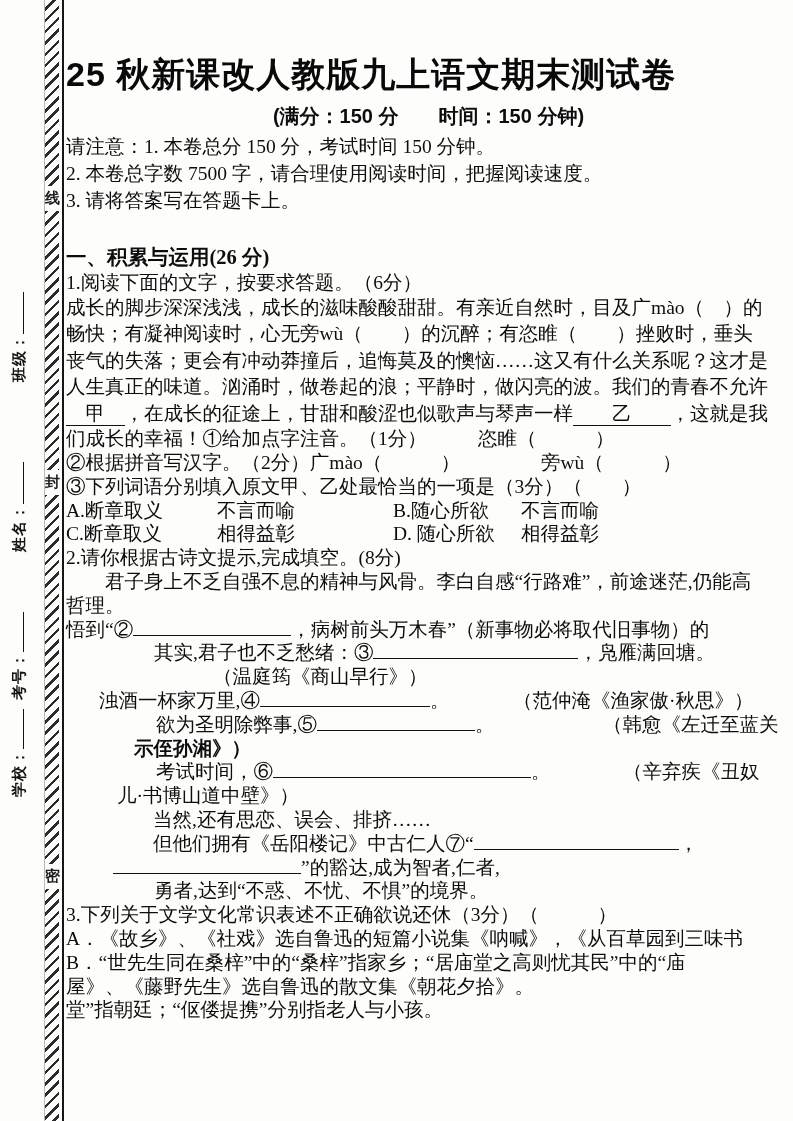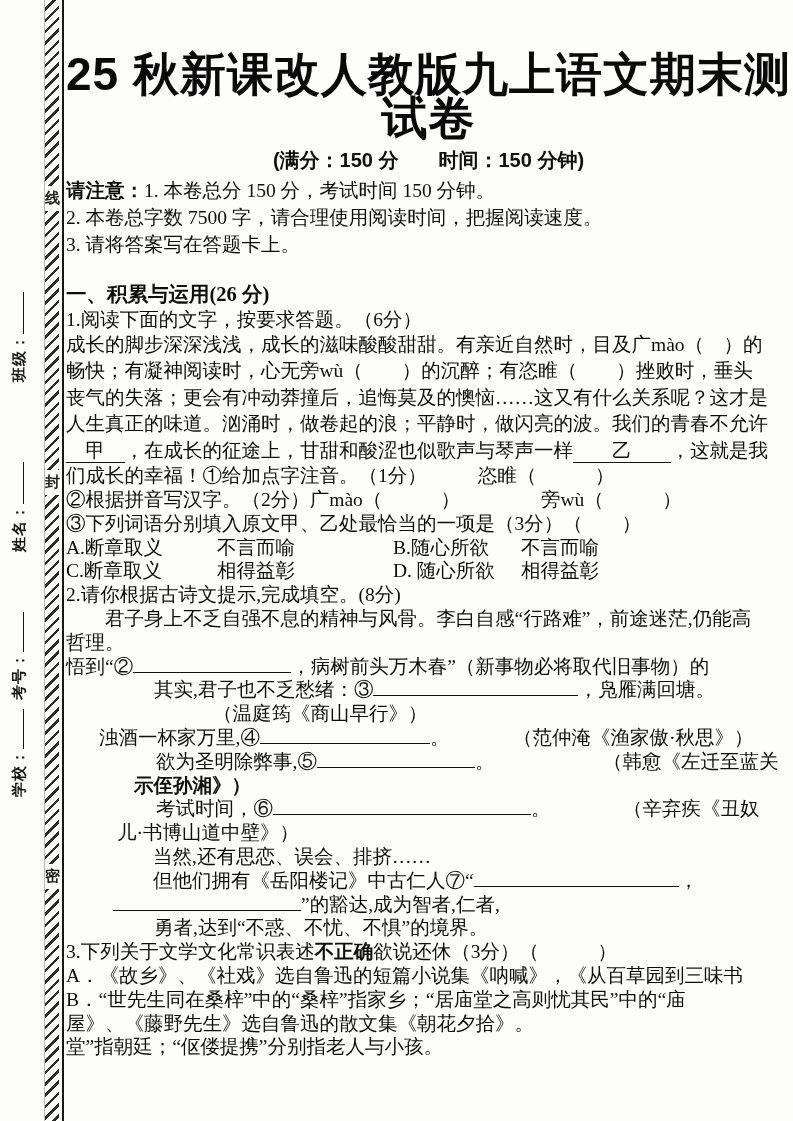--- a/index.html
+++ b/index.html
@@ -37,41 +37,41 @@
   }
   .vfield .vlabel { display: inline-block; letter-spacing: 1px; }
   .vfield .vblank {
     display: inline-block; border-bottom: 1.6px solid #141414; height: 1em;
   }
   
   .content {
     position: absolute; left: 63px; top: 0; width: 728px; padding-left: 3px;
   }
   .title {
-    margin-top: 52px; text-align: center;
+    margin-top: 52px; 
     font-family: "Liberation Sans", "DejaVu Sans", sans-serif;
-    font-weight: bold; font-size: 46px; line-height: 44px;
+    font-weight: bold; font-size: 34px; line-height: 44px;
     letter-spacing: 1px; color: #090909;
   }
   .subtitle {
     margin-top: 8px; text-align: center;
     font-family: "Liberation Sans", "DejaVu Sans", sans-serif;
     font-weight: bold; font-size: 20px; line-height: 24px;
   }
   .notes { margin-top: 5px; }
   .notes .line { line-height: 27px; font-size: 19.5px; }
   .lines .line {
     position: relative; line-height: 23.8px; font-size: 19.5px;
   }
   .lines .line.para { line-height: 26.5px; }
   .lines .line.h1 {
-    margin-top: 23px; font-size: 20.5px; font-weight: bold; line-height: 27px;
+    margin-top: 30px; font-size: 20.5px; font-weight: bold; line-height: 27px;
   }
   .seg { white-space: pre-wrap; }
-  .seg.bold { font-weight: bold; }
+  .seg.bold { font-weight: normal; }
   .seg.u { border-bottom: 1.7px solid #111; padding-bottom: 1px; white-space: pre; }
   .seg.blank {
     display: inline-block; border-bottom: 1.7px solid #111;
     height: 0.9em; vertical-align: baseline;
   }
   .seg.abs { position: absolute; }
 </style>
 </head>
 <body>
 

